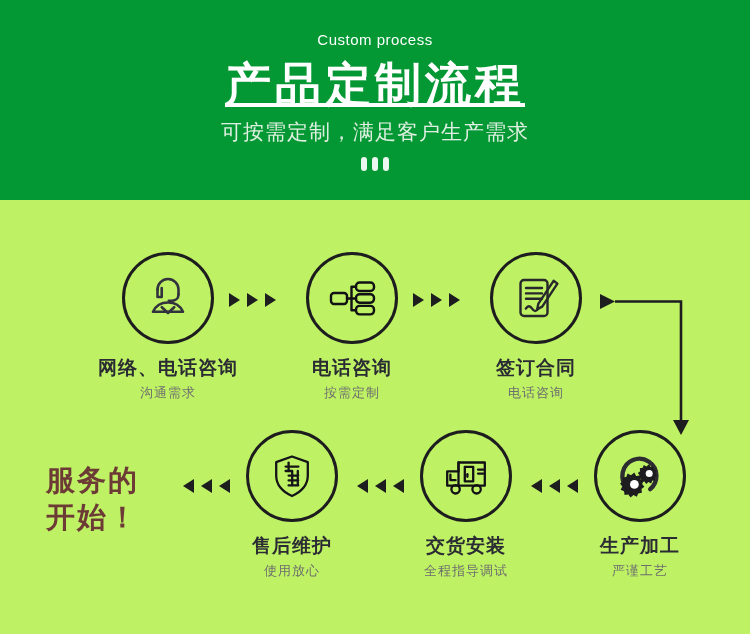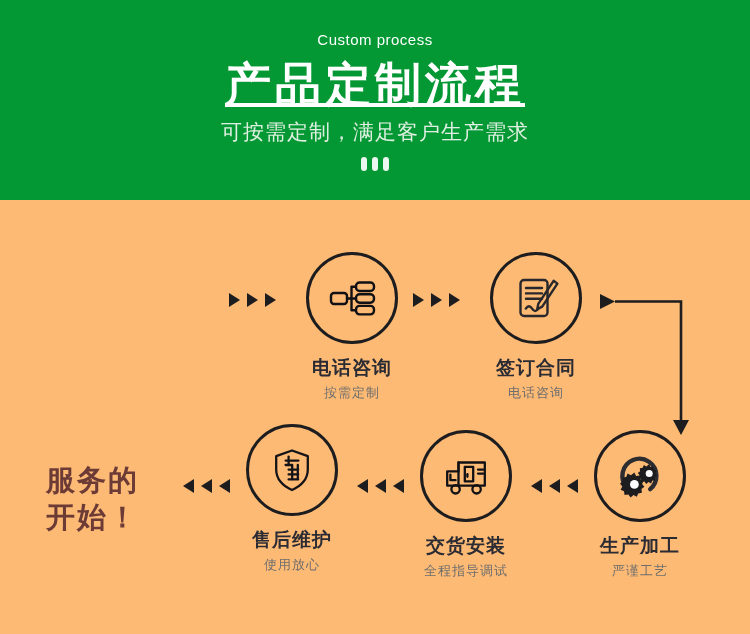--- a/index.html
+++ b/index.html
@@ -8,21 +8,21 @@
     background: #ffffff;
   }
   body {
     font-family: "Liberation Sans", "DejaVu Sans", sans-serif;
   }
   #page {
     position: relative;
     width: 750px;
     height: 634px;
     overflow: hidden;
-    background: #fdba74;
+    background: #bef264;
   }
 
   
   .banner {
     position: absolute;
     left: 0;
     top: 0;
     width: 750px;
     height: 200px;
     background: #039833;
@@ -176,20 +176,35 @@
       <div class="dots">
         <i></i>
         <i></i>
         <i></i>
       </div>
     </div>
   </div>
 
   <div class="flow">
 
+    <div class="step" style="left:88px; top:52px;">
+      <div class="circle">
+        <span>
+          <svg width="58" height="58" viewBox="0 0 58 58" fill="none" stroke="#32323f" stroke-width="2.6" stroke-linecap="round" stroke-linejoin="round">
+            <path d="M18.5 20.5a10.5 10.5 0 1 1 21 0v5"></path>
+            <path d="M18.5 20.5v7.5h4.2v-9"></path>
+            <path d="M39.5 25.5c0 4-3.2 6.2-6.6 6.2h-3.1"></path>
+            <path d="M29 33.5c-6.6 0-12.4 3.6-15 9.2h30c-2.6-5.6-8.4-9.2-15-9.2z"></path>
+            <path d="M22.8 38.2 29 44l6.2-5.8"></path>
+          </svg>
+        </span>
+      </div>
+      <div class="step-title">网络、电话咨询</div>
+      <div class="step-sub">沟通需求</div>
+    </div>
 
     <div class="arrows" style="left:229px; top:93px;">
       <span class="tri-r"></span>
       <span class="tri-r"></span>
       <span class="tri-r"></span>
     </div>
 
     <div class="step" style="left:272px; top:52px;">
       <div class="circle">
         <span>
@@ -237,21 +252,21 @@
       <div>服务的</div>
       <div>开始！</div>
     </div>
 
     <div class="arrows" style="left:183px; top:279px;">
       <span class="tri-l"></span>
       <span class="tri-l"></span>
       <span class="tri-l"></span>
     </div>
 
-    <div class="step" style="left:212px; top:224px;text-align:center;">
+    <div class="step" style="left:212px; top:230px;text-align:center;">
       <div class="circle">
         <span>
           <svg width="58" height="58" viewBox="0 0 58 58" fill="none" stroke="#141418" stroke-width="2.3" stroke-linecap="round" stroke-linejoin="round">
             <path d="M29 9.5 13.2 15.2v13.2c0 9.4 6.5 16.9 15.8 20.6 9.3-3.7 15.8-11.2 15.8-20.6V15.2z"></path>
             <path d="M22.6 19.6h12.8"></path>
             <path d="M25.6 15.6v8.4"></path>
             <path d="M22.6 24h6.6v14.6M25.6 28.6h9.6M25.6 33.4h9.6M25.6 38.4h9.6M34.8 24v14.4"></path>
           </svg>
         </span>
       </div>

